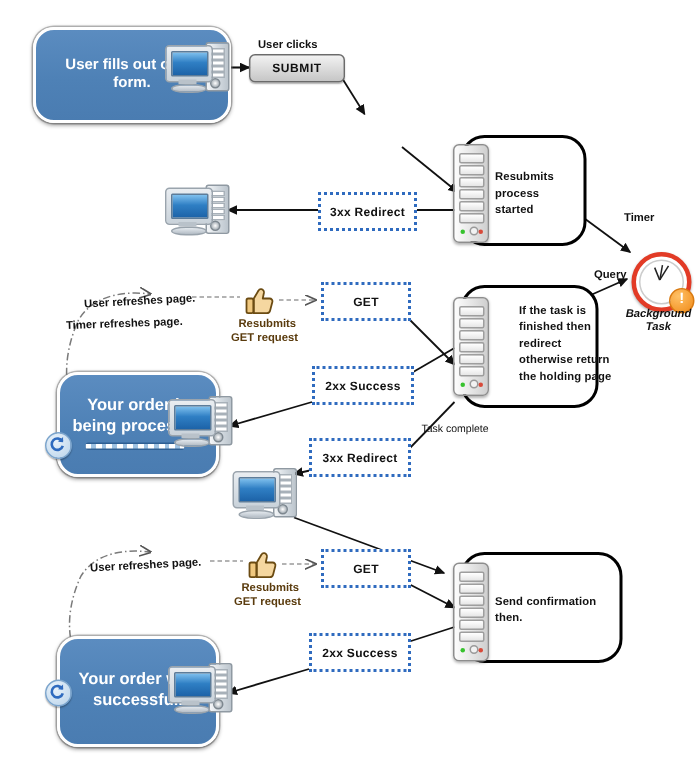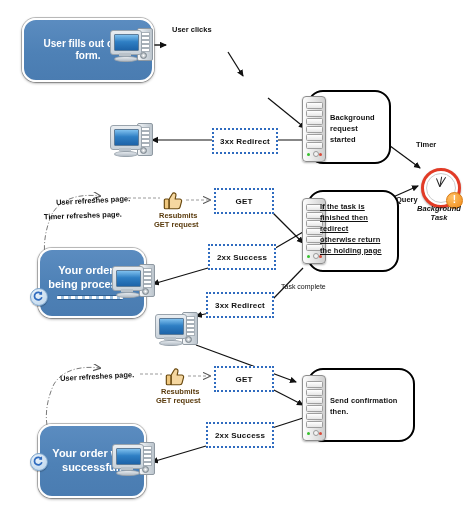--- a/index.html
+++ b/index.html
@@ -175,20 +175,21 @@
     <div class="knob"></div>
     <div class="mon">
         <div class="scr"></div>
       </div>
     <div class="stand"></div>
       <div class="base"></div>
   </div>
 
   <div class="lbl" style="left:172px;top:25px;">User clicks</div>
 
+  <div class="submitbtn" style="left:166px;top:36px;width:62px;height:17px;">SUBMIT</div>
 
 
   <div class="msgbox" style="left:212px;top:128px;width:62px;height:22px;">3xx Redirect</div>
 
   <div class="msgbox" style="left:214px;top:188px;width:56px;height:22px;">GET</div>
 
   <div class="msgbox" style="left:208px;top:244px;width:64px;height:22px;">2xx Success</div>
 
   <div class="msgbox" style="left:206px;top:292px;width:64px;height:22px;">3xx Redirect</div>
 
@@ -201,24 +202,24 @@
     <div class="slot" style="top:5px"></div>
       <div class="slot" style="top:13px"></div>
     <div class="slot" style="top:21px"></div>
       <div class="slot" style="top:29px"></div>
     <div class="slot" style="top:37px"></div>
       <div class="slot" style="top:45px"></div>
     <div class="ledg"></div>
       <div class="ledo"></div>
       <div class="ledr"></div>
   </div>
-  <div class="proctxt" style="left:330px;top:113px;width:54px;">Background request started</div>
+  <div class="proctxt" style="left:330px;top:113px;width:54px;">Resubmits process started</div>
 
   <div class="lbl" style="left:416px;top:140px;">Timer</div>
-  <div class="lbl" style="left:396px;top:178px;margin-top:17px;">Query</div>
+  <div class="lbl" style="left:396px;top:178px;">Query</div>
 
   <div class="clock" style="left:421px;top:168px;">
     <div class="face"></div>
     <div class="hand" style="left:16px;top:15px;width:11px;height:1.4px;transform:rotate(-58deg);"></div>
     <div class="hand" style="left:16px;top:15px;width:9px;height:1.4px;transform:rotate(-112deg);"></div>
     <div class="hand" style="left:16px;top:15px;width:10px;height:1.2px;transform:rotate(-80deg);"></div>
     <div class="badge">!</div>
   </div>
   <div class="lbl" style="left:414px;top:205px;text-align:center;width:50px;white-space:normal;line-height:1.15;font-style:italic;">Background Task</div>
 
@@ -254,21 +255,21 @@
     <div class="slot" style="top:5px"></div>
       <div class="slot" style="top:13px"></div>
     <div class="slot" style="top:21px"></div>
       <div class="slot" style="top:29px"></div>
     <div class="slot" style="top:37px"></div>
       <div class="slot" style="top:45px"></div>
     <div class="ledg"></div>
       <div class="ledo"></div>
       <div class="ledr"></div>
   </div>
-  <div class="proctxt" style="left:320px;top:202px;width:62px;text-decoration:underline;">If the task is finished then redirect otherwise return the holding page</div>
+  <div class="proctxt" style="left:346px;top:202px;width:62px;">If the task is finished then redirect otherwise return the holding page</div>
 
   <div class="lbl thin" style="left:281px;top:283px;">Task complete</div>
 
   <div class="bluebox" style="left:38px;top:248px;width:104px;height:66px;font-size:11px;">
     <span class="btxt" style="position:relative;top:-5px;">Your order is being processed</span>
   </div>
   <div class="progress" style="left:57px;top:295px;">
       <i></i>
     </div>
   <div class="refresh" style="left:30px;top:288px;">

